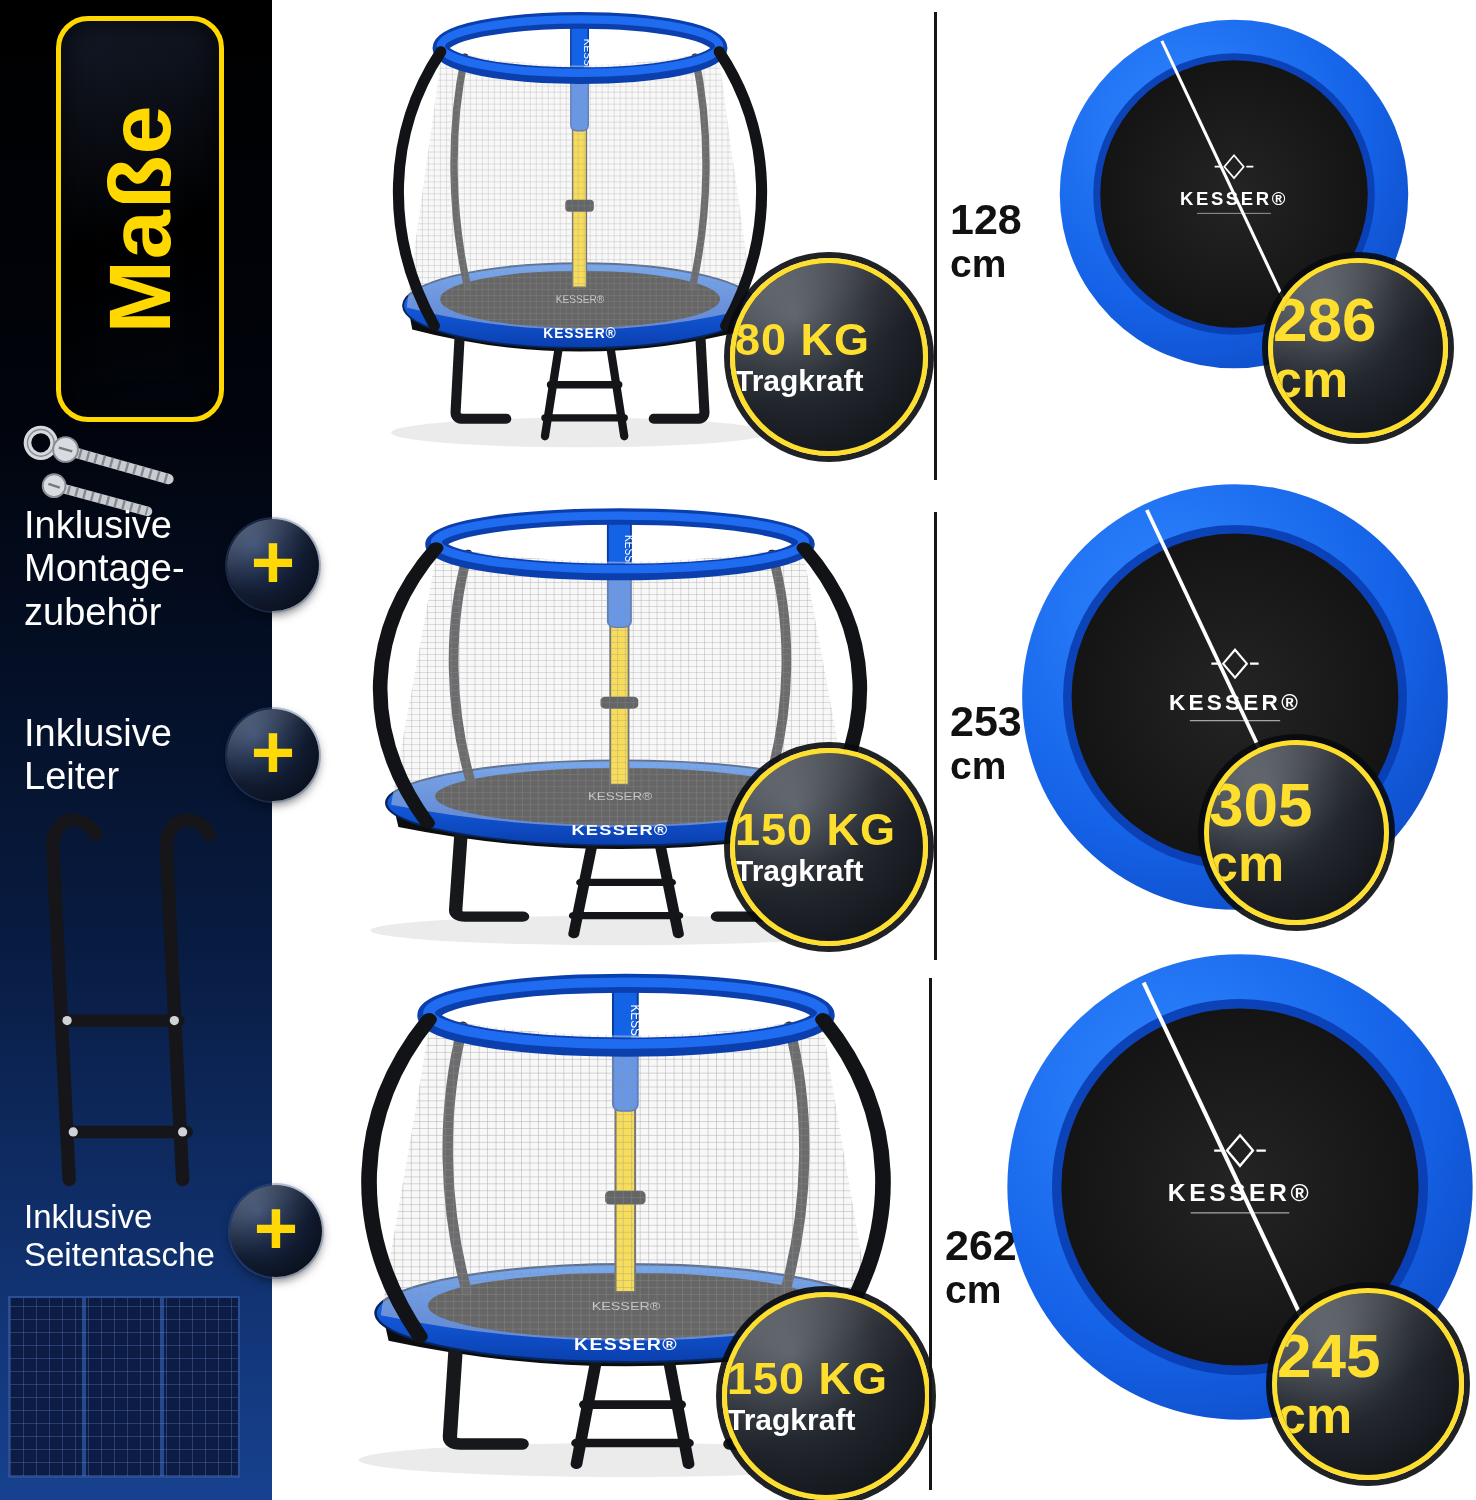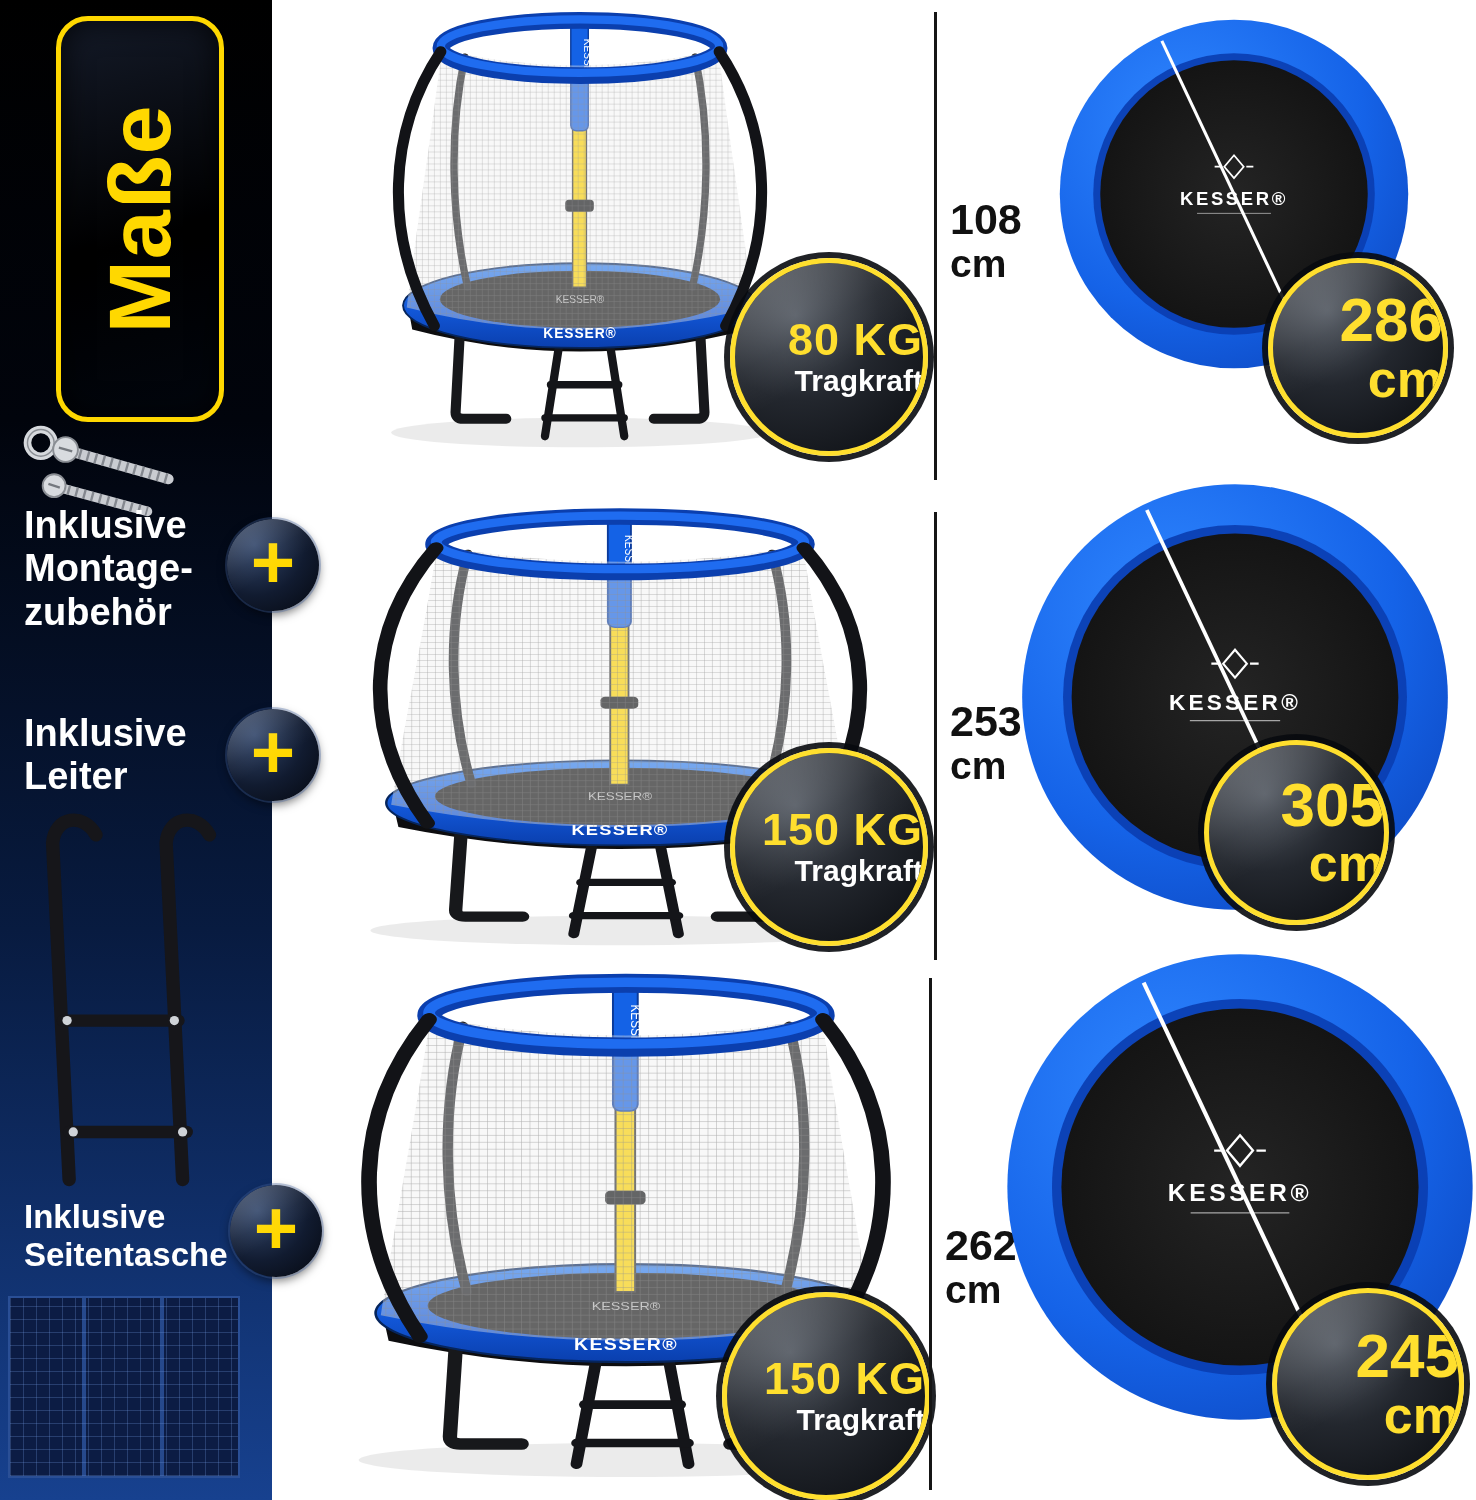--- a/index.html
+++ b/index.html
@@ -9,40 +9,40 @@
 
   
   .sidebar{position:absolute;left:0;top:0;width:272px;height:1500px;
            background:linear-gradient(180deg,#000 0%,#01040c 28%,#081b40 62%,#17418f 100%);}
   .masse-box{position:absolute;left:56px;top:16px;width:158px;height:396px;
              border:5px solid #ffd800;border-radius:32px;
              background:linear-gradient(165deg,#141a28 0%,#000 55%,#02060e 100%);
              display:flex;align-items:center;justify-content:center;
              box-shadow:inset 0 0 30px rgba(0,0,0,.8);}
   .masse-text{transform:rotate(-90deg);font-size:88px;font-weight:bold;color:#ffd800;letter-spacing:1px;}
-  .feature-label{position:absolute;color:#fff;font-weight:bold;font-size:38px;line-height:1.14;white-space:pre-line;}
+  .feature-label{position:absolute;color:#fff;font-weight:normal;font-size:38px;line-height:1.14;white-space:pre-line;}
   .feature-small{font-size:33px;}
   .plus-badge{position:absolute;width:92px;height:92px;border-radius:50%;
               background:radial-gradient(circle at 30% 28%,#33476b 0%,#111b30 55%,#05080f 100%);
               box-shadow:0 0 0 2px rgba(70,100,160,.35), 0 4px 10px rgba(0,0,0,.5);
               display:flex;align-items:center;justify-content:center;overflow:hidden;}
   .plus-badge::after{content:"";position:absolute;inset:0;border-radius:50%;
               background:linear-gradient(150deg,rgba(255,255,255,.25) 0%,rgba(255,255,255,.04) 40%,rgba(255,255,255,0) 55%);}
   .plus-badge span{color:#ffd800;font-size:76px;font-weight:bold;line-height:1;margin-top:-6px;}
   .pocket{position:absolute;left:8px;top:1296px;width:228px;height:178px;
           background-color:#0c1c44;
           background-image:
             repeating-linear-gradient(0deg, rgba(110,150,220,0.28) 0 1px, transparent 1px 13px),
             repeating-linear-gradient(90deg, rgba(110,150,220,0.28) 0 1px, transparent 1px 13px),
             linear-gradient(90deg, transparent 0 72px, rgba(60,110,200,0.55) 72px 76px, transparent 76px 150px, rgba(60,110,200,0.55) 150px 154px, transparent 154px);
           border:2px solid #2a4f96;}
   .icon-abs{position:absolute;}
 
   
-  .badge{position:absolute;border-radius:50%;display:flex;flex-direction:column;align-items:flex-end;justify-content:center;
+  .badge{position:absolute;border-radius:50%;display:flex;flex-direction:column;align-items:flex-start;justify-content:center;
          background:radial-gradient(circle at 32% 28%,#50565f 0%,#23272e 45%,#0a0c10 100%);
          border:5px solid #ffdf2e;box-shadow:0 0 0 6px rgba(8,10,14,0.9);overflow:hidden;}
   .badge::after{content:"";position:absolute;inset:0;border-radius:50%;
          background:linear-gradient(150deg,rgba(255,255,255,.28) 0%,rgba(255,255,255,.05) 38%,rgba(255,255,255,0) 55%);}
   .badge-num{color:#ffdf2e;font-weight:bold;line-height:1.05;z-index:1;}
   .weight-badge .badge-num{font-size:45px;letter-spacing:1px;}
   .weight-badge .badge-sub{font-size:30px;color:#fff;font-weight:bold;z-index:1;}
   .size-badge .badge-num{font-size:62px;}
   .size-badge .badge-unit{font-size:52px;color:#ffdf2e;font-weight:bold;margin-top:-4px;z-index:1;}
 
@@ -174,21 +174,21 @@
 
   <svg style="position:absolute;left:368px;top:2px" width="424" height="460" viewBox="0 0 460 500" preserveAspectRatio="none">
       <use href="#sym-tramp"></use>
     </svg>
   <div class="badge weight-badge" style="left:730px;top:258px;width:188px;height:188px">
     <div class="badge-num">80 KG</div>
     <div class="badge-sub">Tragkraft</div>
   </div>
   <div class="measure-line" style="left:934px;top:12px;height:468px"></div>
   <div class="measure-label" style="left:950px;top:196px">
-    <div class="m-num">108</div>
+    <div class="m-num">128</div>
     <div class="m-unit">cm</div>
   </div>
   <svg style="position:absolute;left:1058px;top:18px" width="352" height="352" viewBox="0 0 400 400">
       <use href="#sym-topview"></use>
     </svg>
   <div class="badge size-badge" style="left:1268px;top:258px;width:170px;height:170px">
     <div class="badge-num">286</div>
     <div class="badge-unit">cm</div>
   </div>
 

